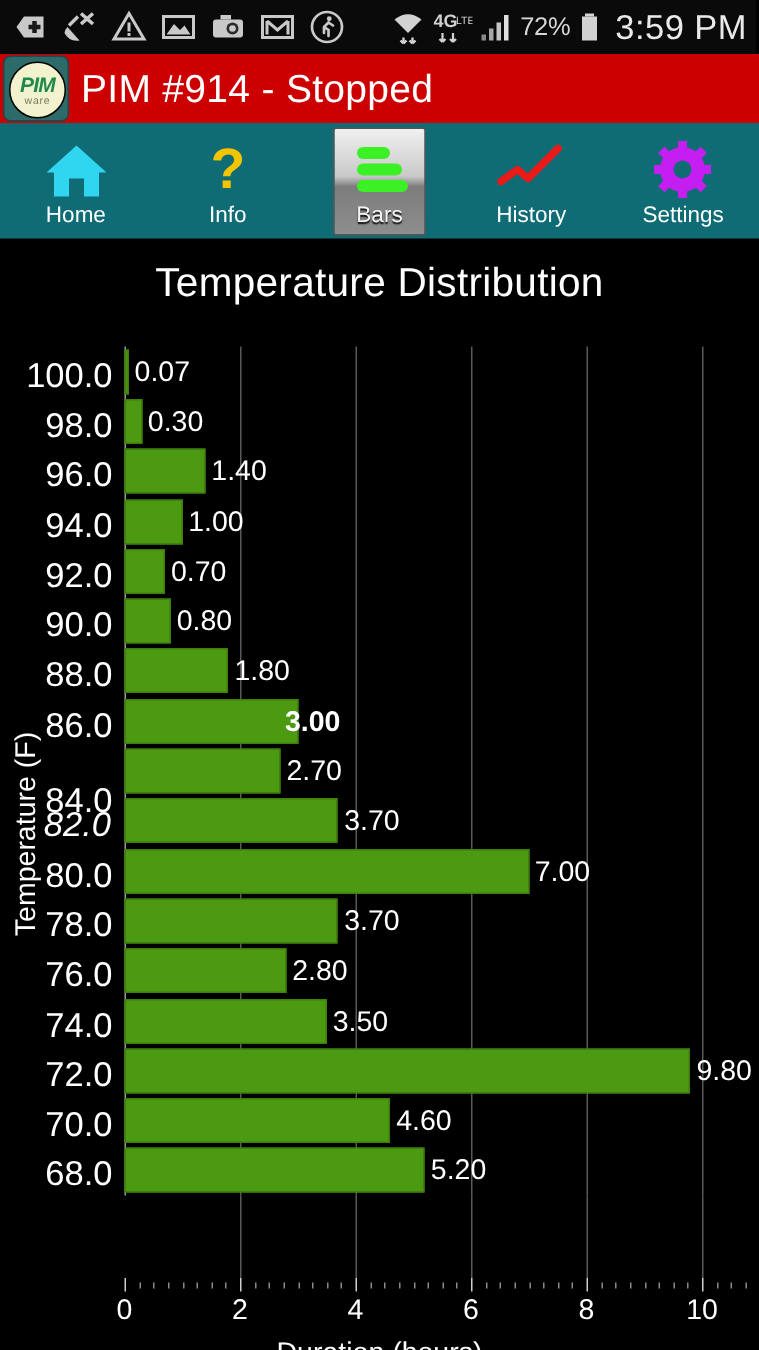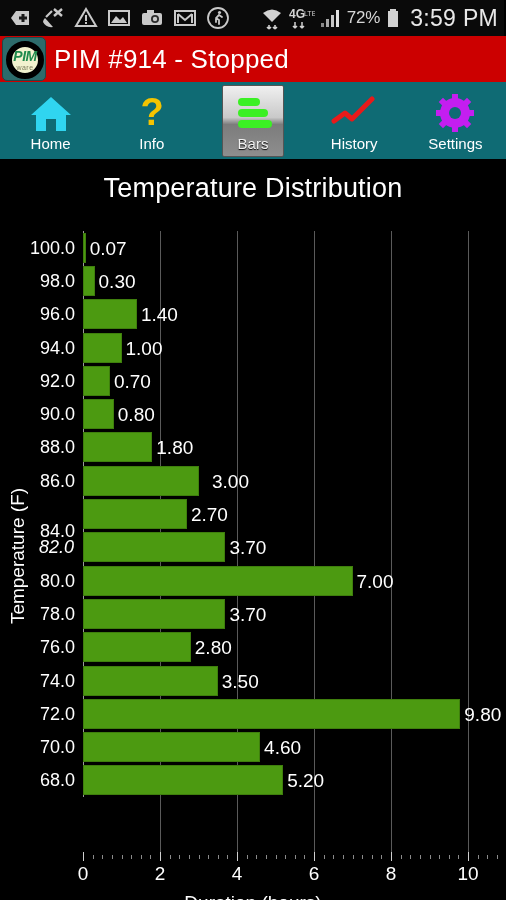--- a/index.html
+++ b/index.html
@@ -38,21 +38,21 @@
     background:#cc0000; display:flex; align-items:center;
   }
   .logo {
     width:44px; height:44px; margin-left:2px; margin-right:8px;
     position:relative; flex:0 0 auto;
     background:#2d6b6b; border-radius:5px; overflow:hidden;
     border:1px solid #1c4a4a;
   }
   .logo .disc {
     position:absolute; left:3px; top:3px; width:38px; height:38px;
-    border-radius:50%; background:#f2f2cf; border:6px solid #000000;
+    border-radius:50%; background:#f2f2cf; border:1px solid #000000;
     display:flex; flex-direction:column; align-items:center; justify-content:center;
   }
   .logo .pim {
     font-style:italic; font-weight:bold; font-size:14px; color:#1f8a4c;
     line-height:1; letter-spacing:-0.5px;
   }
   .logo .ware {
     font-size:7px; color:#7a7a5a; line-height:1; margin-top:1px; letter-spacing:0.5px;
   }
   .title-text {
@@ -107,21 +107,21 @@
     font-family:"Liberation Sans", sans-serif;
   }
   .gridline { position:absolute; width:1px; background:#5a5a5a; }
   .axisline { position:absolute; width:1px; background:#9a9a9a; }
   .bar { position:absolute; background:#4c9a11; border:1px solid #3f7f0d; }
   .barval {
     position:absolute; color:#ffffff; font-size:19px; line-height:1;
     font-family:"Liberation Sans", sans-serif; white-space:nowrap;
   }
   .ytick {
-    position:absolute; color:#ffffff; font-size:18px; line-height:1;
+    position:absolute; color:#ffffff; font-size:23px; line-height:1;
     text-align:right; width:70px; font-family:"Liberation Sans", sans-serif;
   }
   .xtick {
     position:absolute; color:#ffffff; font-size:19px; line-height:1;
     text-align:center; width:40px; font-family:"Liberation Sans", sans-serif;
   }
   .majortick { position:absolute; width:1px; height:9px; background:#cfcfcf; }
   .minortick { position:absolute; width:1px; height:4px; background:#8a8a8a; }
   .xlabel {
     position:absolute; left:0; width:506px; text-align:center;
@@ -326,21 +326,21 @@
         <div class="bar" style="left: 83px; top: 200.85px; width: 26.95px; height: 30px; background: rgb(76, 154, 17);"></div>
         <div class="barval" style="left: 113.95px; top: 206.85px;">0.70</div>
         <div class="ytick" style="left: 5px; top: 206.85px;">92.0</div>
         <div class="bar" style="left: 83px; top: 234.15px; width: 30.8px; height: 30px; background: rgb(76, 154, 17);"></div>
         <div class="barval" style="left: 117.8px; top: 240.15px;">0.80</div>
         <div class="ytick" style="left: 5px; top: 240.15px;">90.0</div>
         <div class="bar" style="left: 83px; top: 267.45px; width: 69.3px; height: 30px; background: rgb(76, 154, 17);"></div>
         <div class="barval" style="left: 156.3px; top: 273.45px;">1.80</div>
         <div class="ytick" style="left: 5px; top: 273.45px;">88.0</div>
         <div class="bar" style="left: 83px; top: 300.75px; width: 115.5px; height: 30px; background: rgb(76, 154, 17);"></div>
-        <div class="barval" style="left: 212px; top: 306.75px;">3.00</div>
+        <div class="barval" style="left: 190px; top: 306.75px; font-weight: bold;">3.00</div>
         <div class="ytick" style="left: 5px; top: 306.75px;">86.0</div>
         <div class="bar" style="left: 83px; top: 334.05px; width: 103.95px; height: 30px; background: rgb(76, 154, 17);"></div>
         <div class="barval" style="left: 190.95px; top: 340.05px;">2.70</div>
         <div class="ytick" style="left: 5px; top: 357px;">84.0</div>
         <div class="bar" style="left: 83px; top: 367.35px; width: 142.45px; height: 30px; background: rgb(76, 154, 17);"></div>
         <div class="barval" style="left: 229.45px; top: 373.35px;">3.70</div>
         <div class="ytick" style="left: 4px; top: 373.35px; font-style: italic;">82.0</div>
         <div class="bar" style="left: 83px; top: 400.65px; width: 269.5px; height: 30px; background: rgb(76, 154, 17);"></div>
         <div class="barval" style="left: 356.5px; top: 406.65px;">7.00</div>
         <div class="ytick" style="left: 5px; top: 406.65px;">80.0</div>

